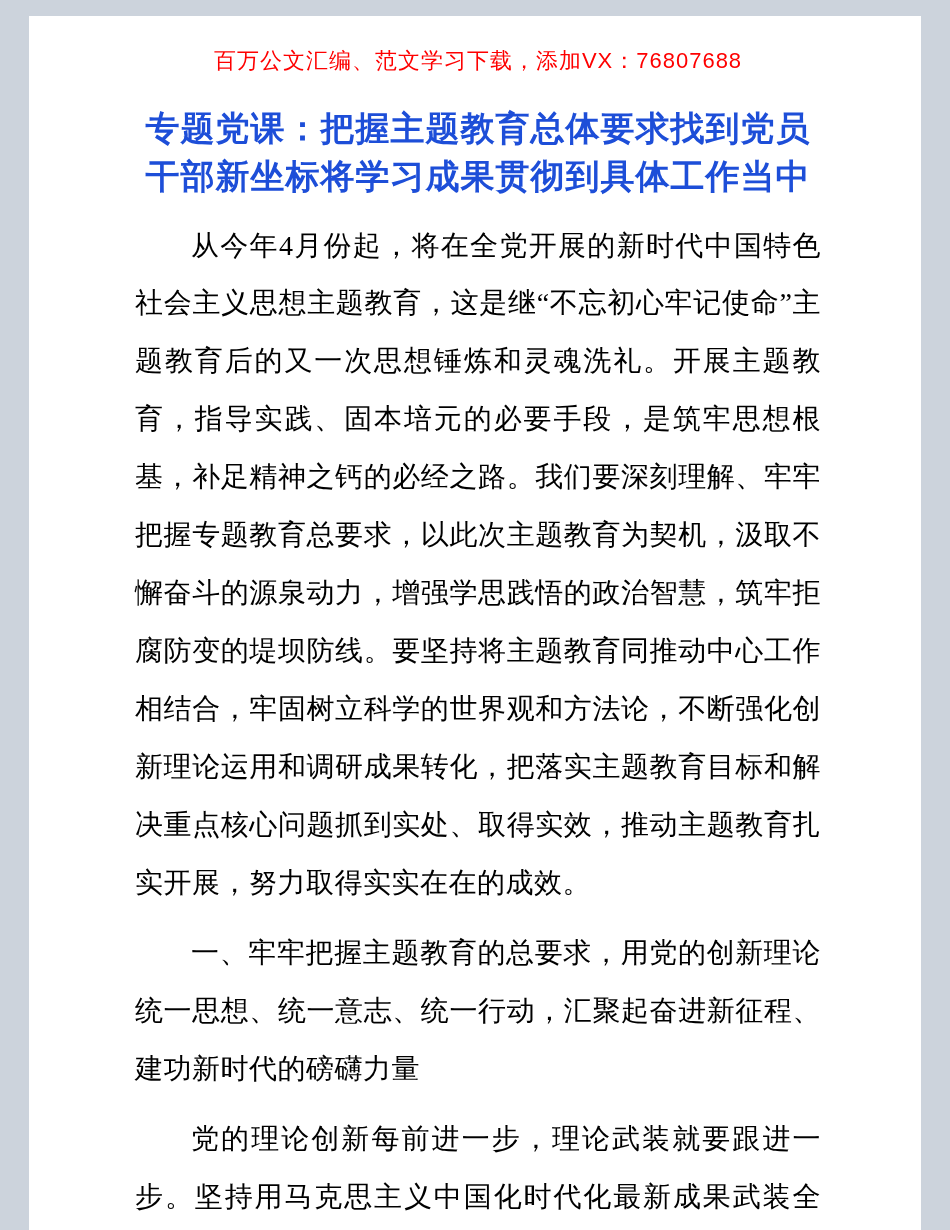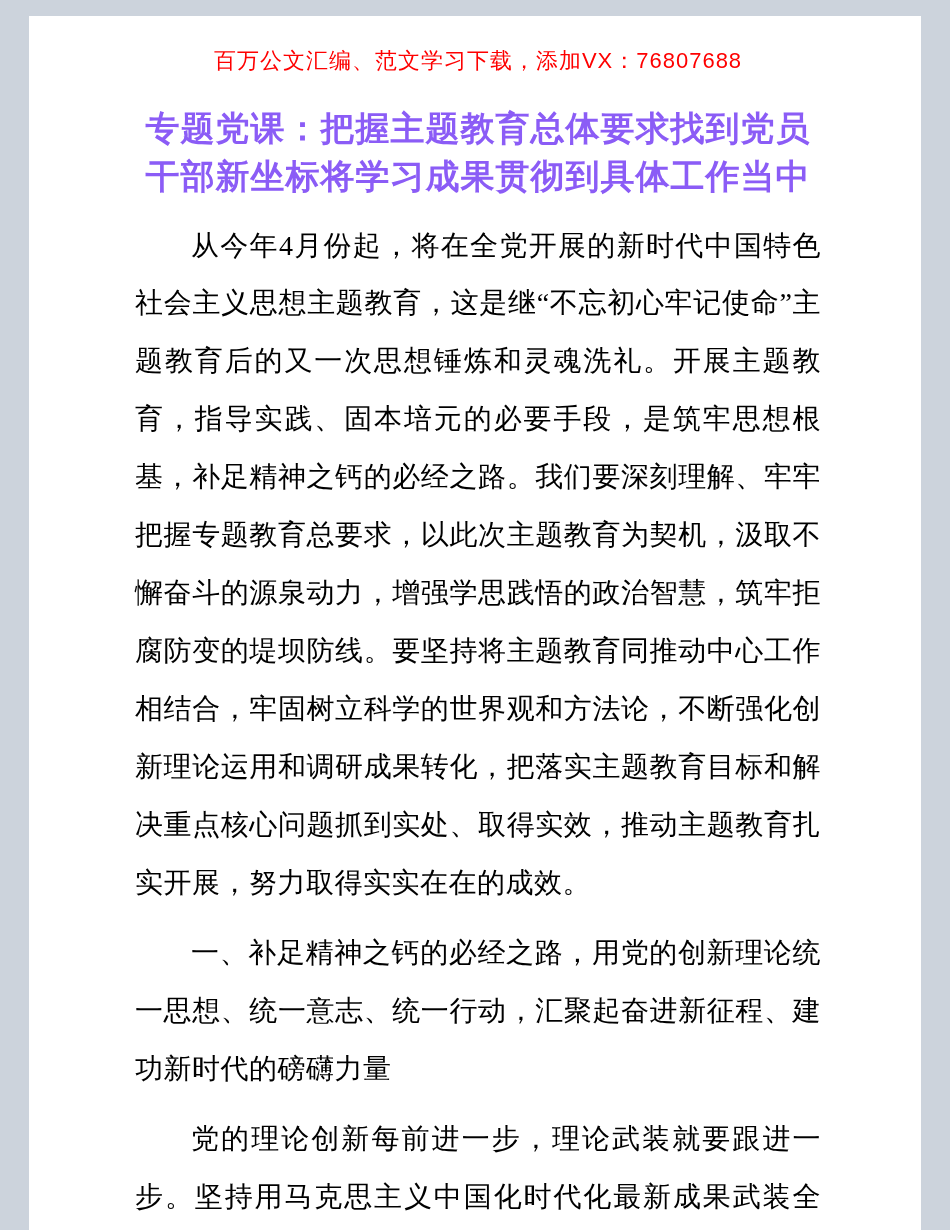--- a/index.html
+++ b/index.html
@@ -29,21 +29,21 @@
     font-size: 22px;
     font-weight: 400;
     text-align: center;
     letter-spacing: 1px;
     margin: 0 0 28px 0;
   }
   .title {
     font-family: "Liberation Sans", "DejaVu Sans", sans-serif;
     font-size: 34px;
     font-weight: 700;
-    color: #8b5cf6;
+    color: #1d4ed8;
     text-align: center;
     line-height: 1.42;
     margin: 0 0 16px 0;
     letter-spacing: 1px;
   }
   .body-text {
     color: #000000;
   }
   .para {
     font-size: 28px;
@@ -61,19 +61,19 @@
 <div class="viewport">
   <div class="page">
 
     <div class="notice">百万公文汇编、范文学习下载，添加VX：76807688</div>
 
     <h1 class="title">专题党课：把握主题教育总体要求找到党员干部新坐标将学习成果贯彻到具体工作当中</h1>
 
     <div class="body-text">
       <p class="para">从今年4月份起，将在全党开展的新时代中国特色社会主义思想主题教育，这是继“不忘初心牢记使命”主题教育后的又一次思想锤炼和灵魂洗礼。开展主题教育，指导实践、固本培元的必要手段，是筑牢思想根基，补足精神之钙的必经之路。我们要深刻理解、牢牢把握专题教育总要求，以此次主题教育为契机，汲取不懈奋斗的源泉动力，增强学思践悟的政治智慧，筑牢拒腐防变的堤坝防线。要坚持将主题教育同推动中心工作相结合，牢固树立科学的世界观和方法论，不断强化创新理论运用和调研成果转化，把落实主题教育目标和解决重点核心问题抓到实处、取得实效，推动主题教育扎实开展，努力取得实实在在的成效。</p>
 
-      <p class="para">一、补足精神之钙的必经之路，用党的创新理论统一思想、统一意志、统一行动，汇聚起奋进新征程、建功新时代的磅礴力量</p>
+      <p class="para">一、牢牢把握主题教育的总要求，用党的创新理论统一思想、统一意志、统一行动，汇聚起奋进新征程、建功新时代的磅礴力量</p>
 
       <p class="para">党的理论创新每前进一步，理论武装就要跟进一步。坚持用马克思主义中国化时代化最新成果武装全党、指导实践、推动工作，是我们党创造历史、成就辉煌的一条重要经验。习近平新时代中国特色社会主义思想是当代中国马克思主义、二十一世纪马克思主义，是中华文化和中国精神的时代精华，实现了马克思主义中国化时代化新的飞跃。开展这次主题教育，就</p>
     </div>
 
   </div>
 </div>
 
 </body></html>

